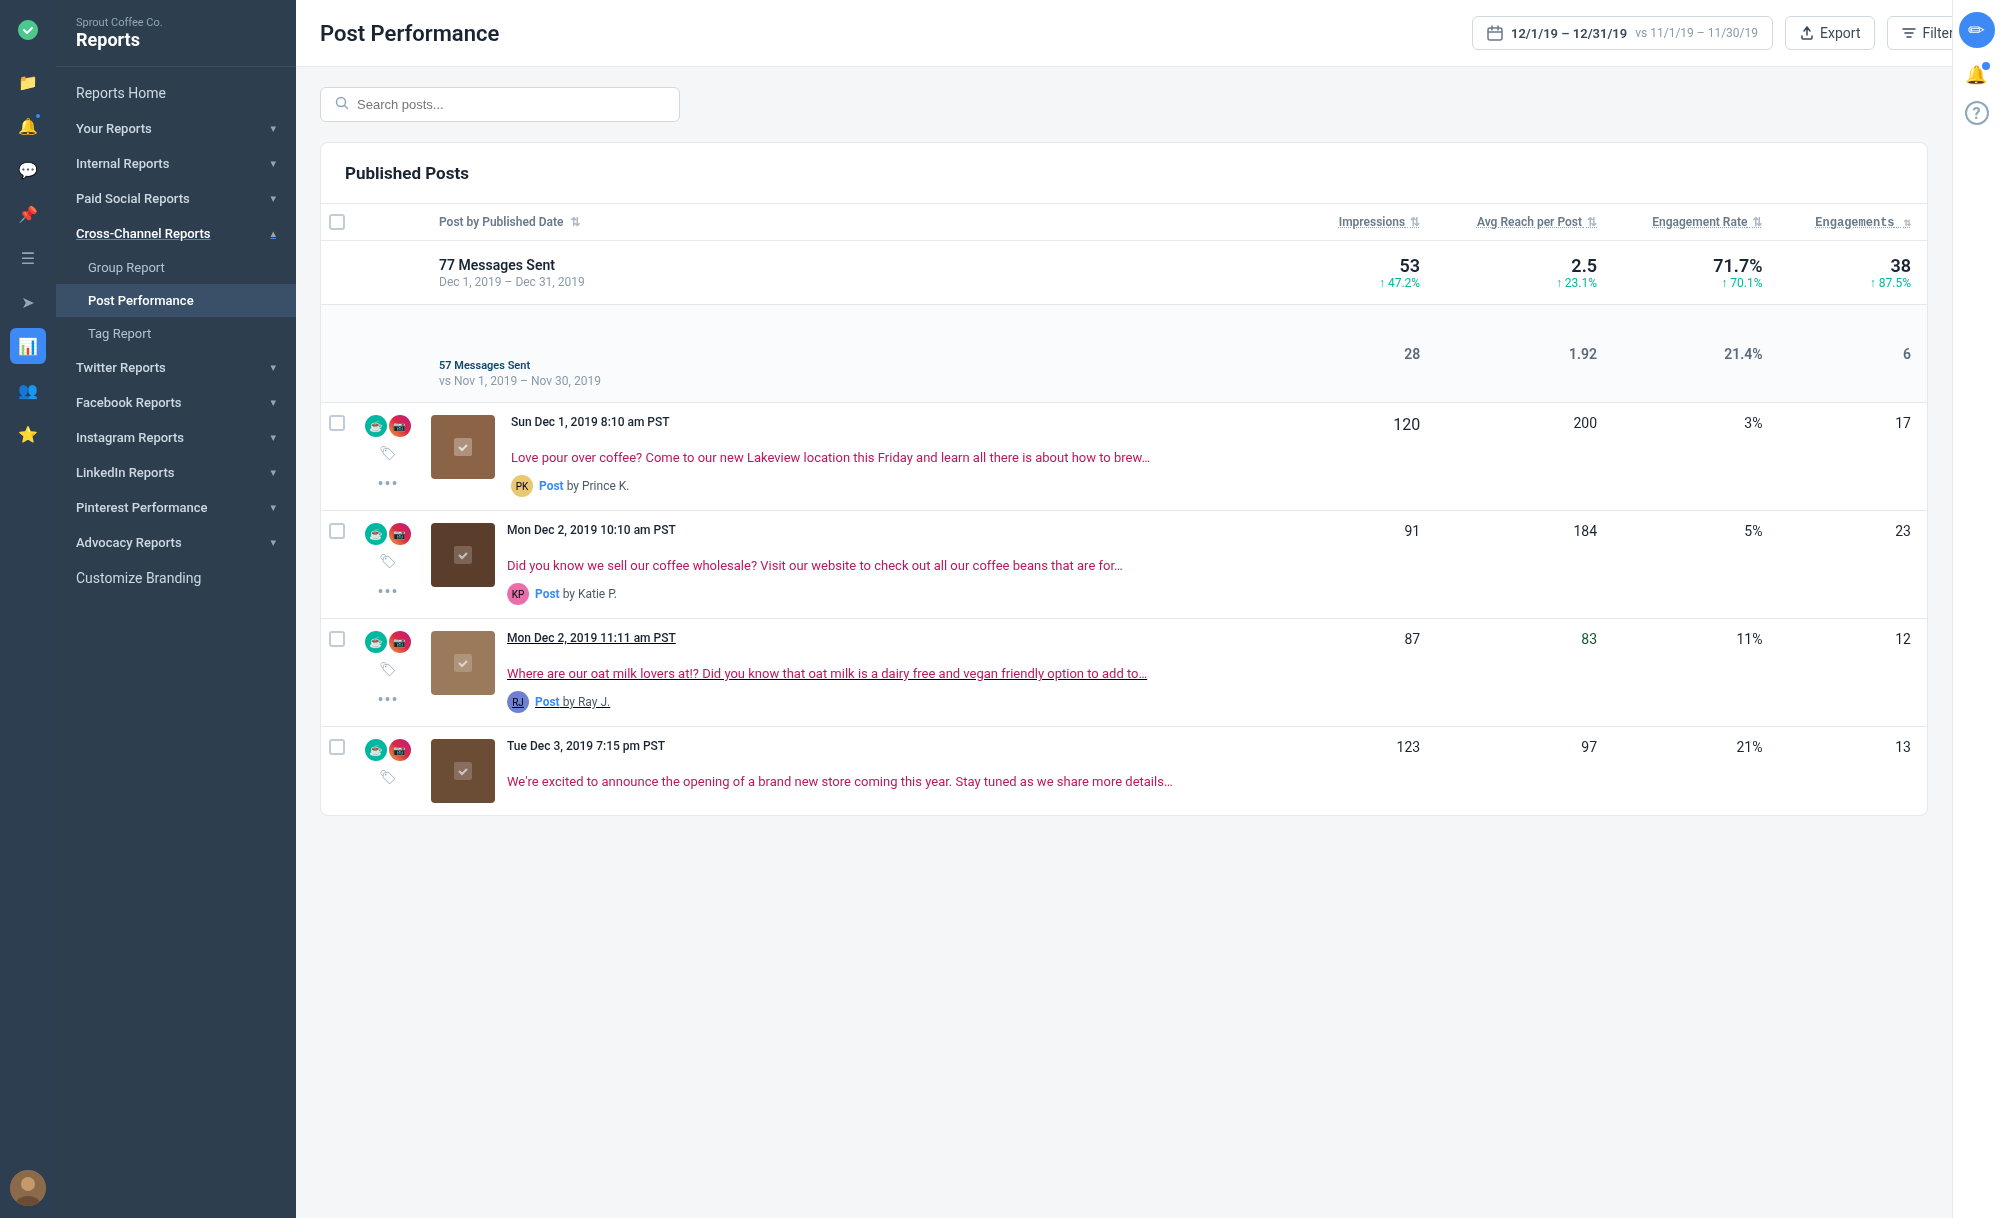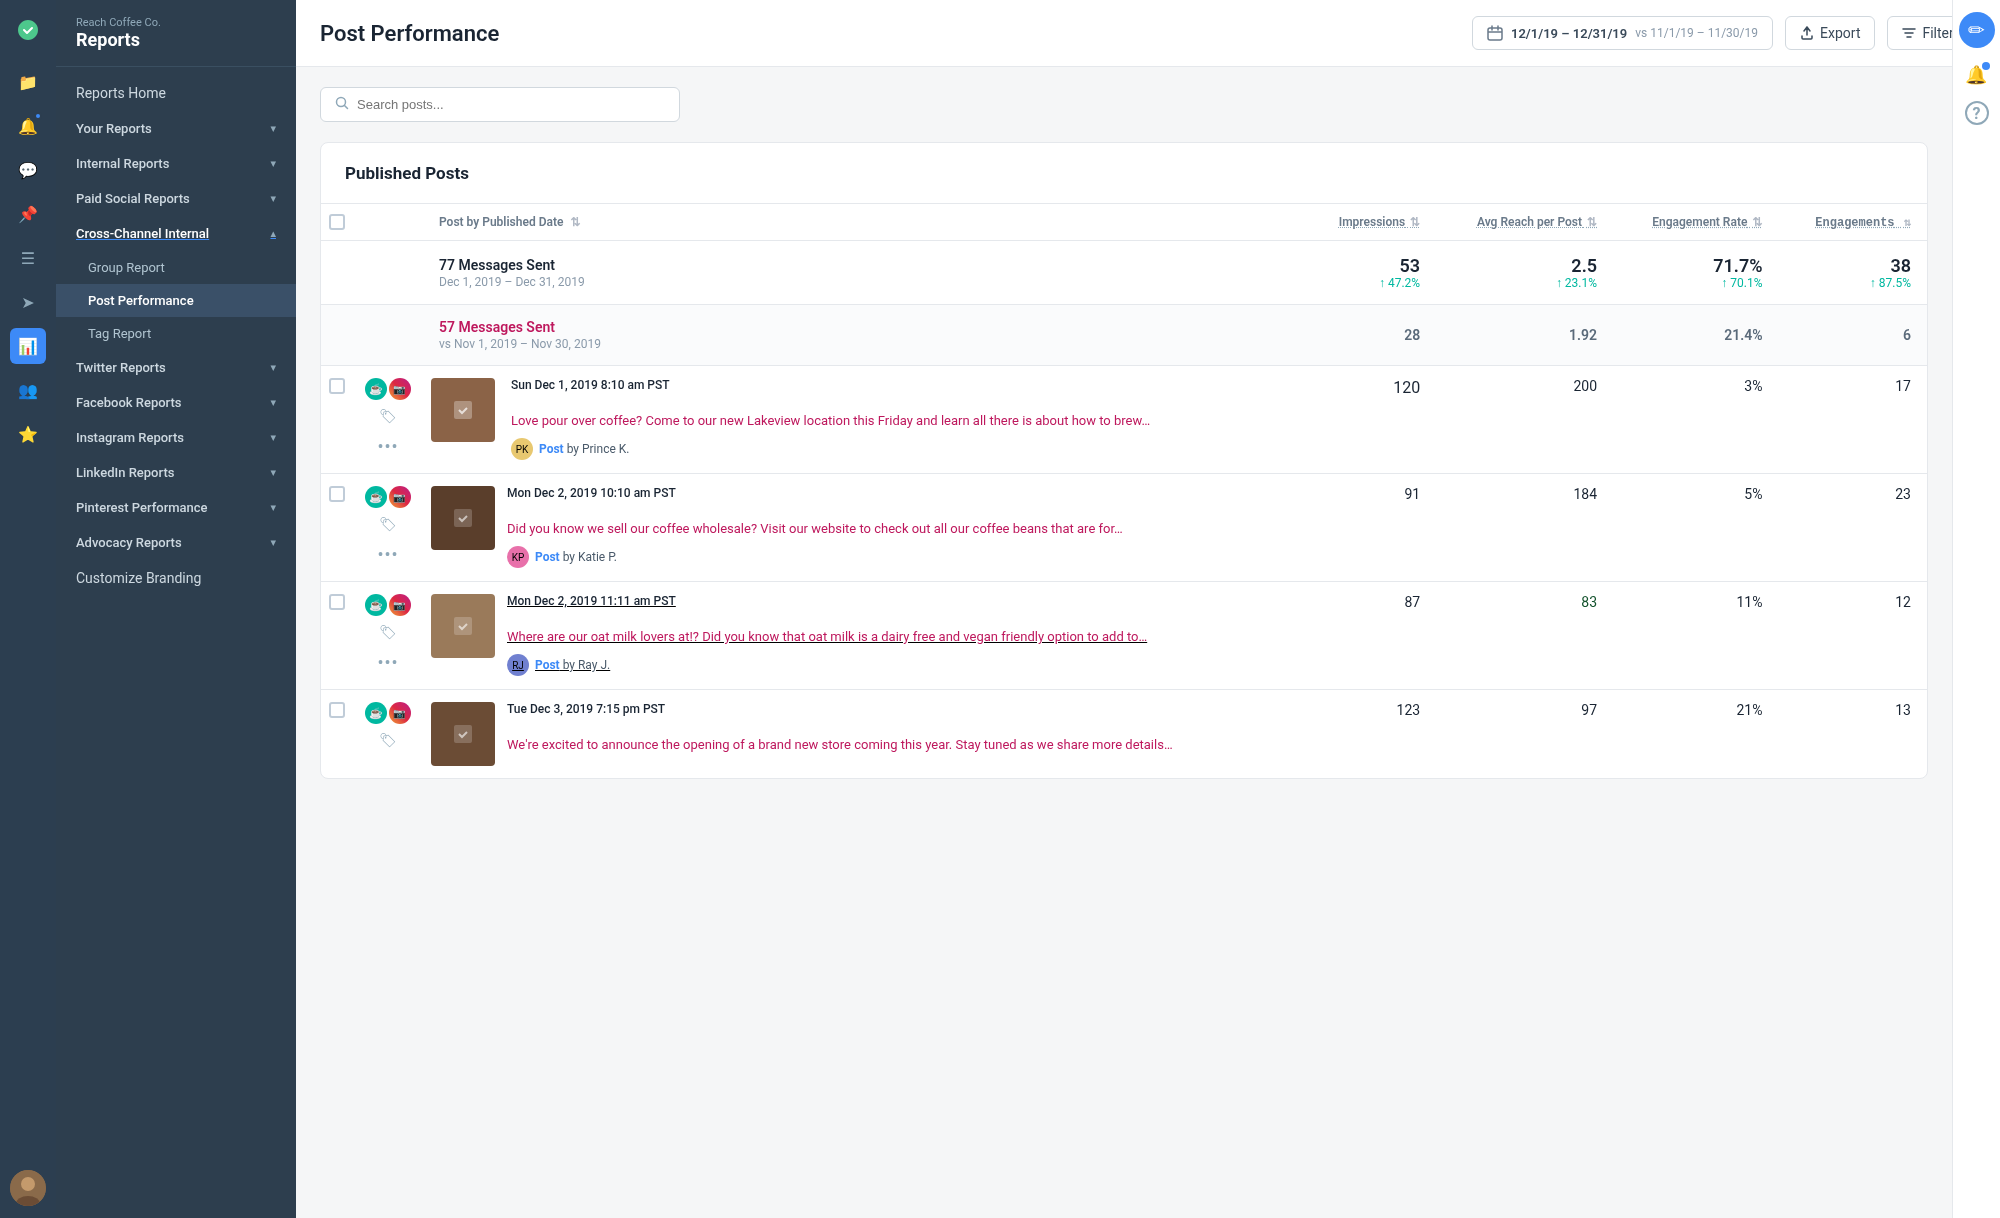--- a/index.html
+++ b/index.html
@@ -248,21 +248,21 @@
     <svg width="36" height="36" viewBox="0 0 36 36">
       <circle cx="18" cy="18" r="18" fill="#8a6a4a"></circle>
       <circle cx="18" cy="14" r="7" fill="#c49a6c"></circle>
       <ellipse cx="18" cy="34" rx="12" ry="8" fill="#6b4c35"></ellipse>
     </svg>
   </div>
 </div>
 
 <div class="sidebar">
   <div class="sidebar-header">
-    <div class="company">Reach Coffee Co.</div>
+    <div class="company">Sprout Coffee Co.</div>
     <div class="title">Reports</div>
   </div>
 
   <div class="sidebar-nav">
     <div class="sidebar-item">
       <span class="item-label">Reports Home</span>
     </div>
 
     <div class="sidebar-item section-header">
       <span class="item-label">Your Reports</span>
@@ -273,21 +273,21 @@
       <span class="item-label">Internal Reports</span>
       <span class="chevron">▾</span>
     </div>
 
     <div class="sidebar-item section-header">
       <span class="item-label">Paid Social Reports</span>
       <span class="chevron">▾</span>
     </div>
 
     <div class="sidebar-item section-header underline" style="color:#fff; text-decoration: underline; text-decoration-color: #3d8af7;">
-      <span class="item-label">Cross-Channel Internal</span>
+      <span class="item-label">Cross-Channel Reports</span>
       <span class="chevron">▴</span>
     </div>
 
     <div class="sidebar-sub-item">
       <span>Group Report</span>
     </div>
     <div class="sidebar-sub-item active" style="background:#3a5068; color:#fff; font-weight:500;">
       <span>Post Performance</span>
     </div>
     <div class="sidebar-sub-item">
@@ -439,21 +439,21 @@
             <td>
               <div class="metric">38</div>
               <div class="metric-trend trend-up">↑ 87.5%</div>
             </td>
           </tr>
 
           <tr class="summary-row" style="background:#fafbfc;">
             <td></td>
             <td></td>
             <td>
-              <div class="period-label" style="font-size:14px; color:#be185d;">57 Messages Sent</div>
+              <div class="period-label" style="font-size:11px; color:#0c4a6e;margin-top:40px;">57 Messages Sent</div>
               <div class="period-sub">vs Nov 1, 2019 – Nov 30, 2019</div>
             </td>
             <td>
               <div class="metric" style="font-size:14px; color:#5a6a7a;">28</div>
             </td>
             <td>
               <div class="metric" style="font-size:14px; color:#5a6a7a;">1.92</div>
             </td>
             <td>
               <div class="metric" style="font-size:14px; color:#5a6a7a;">21.4%</div>

